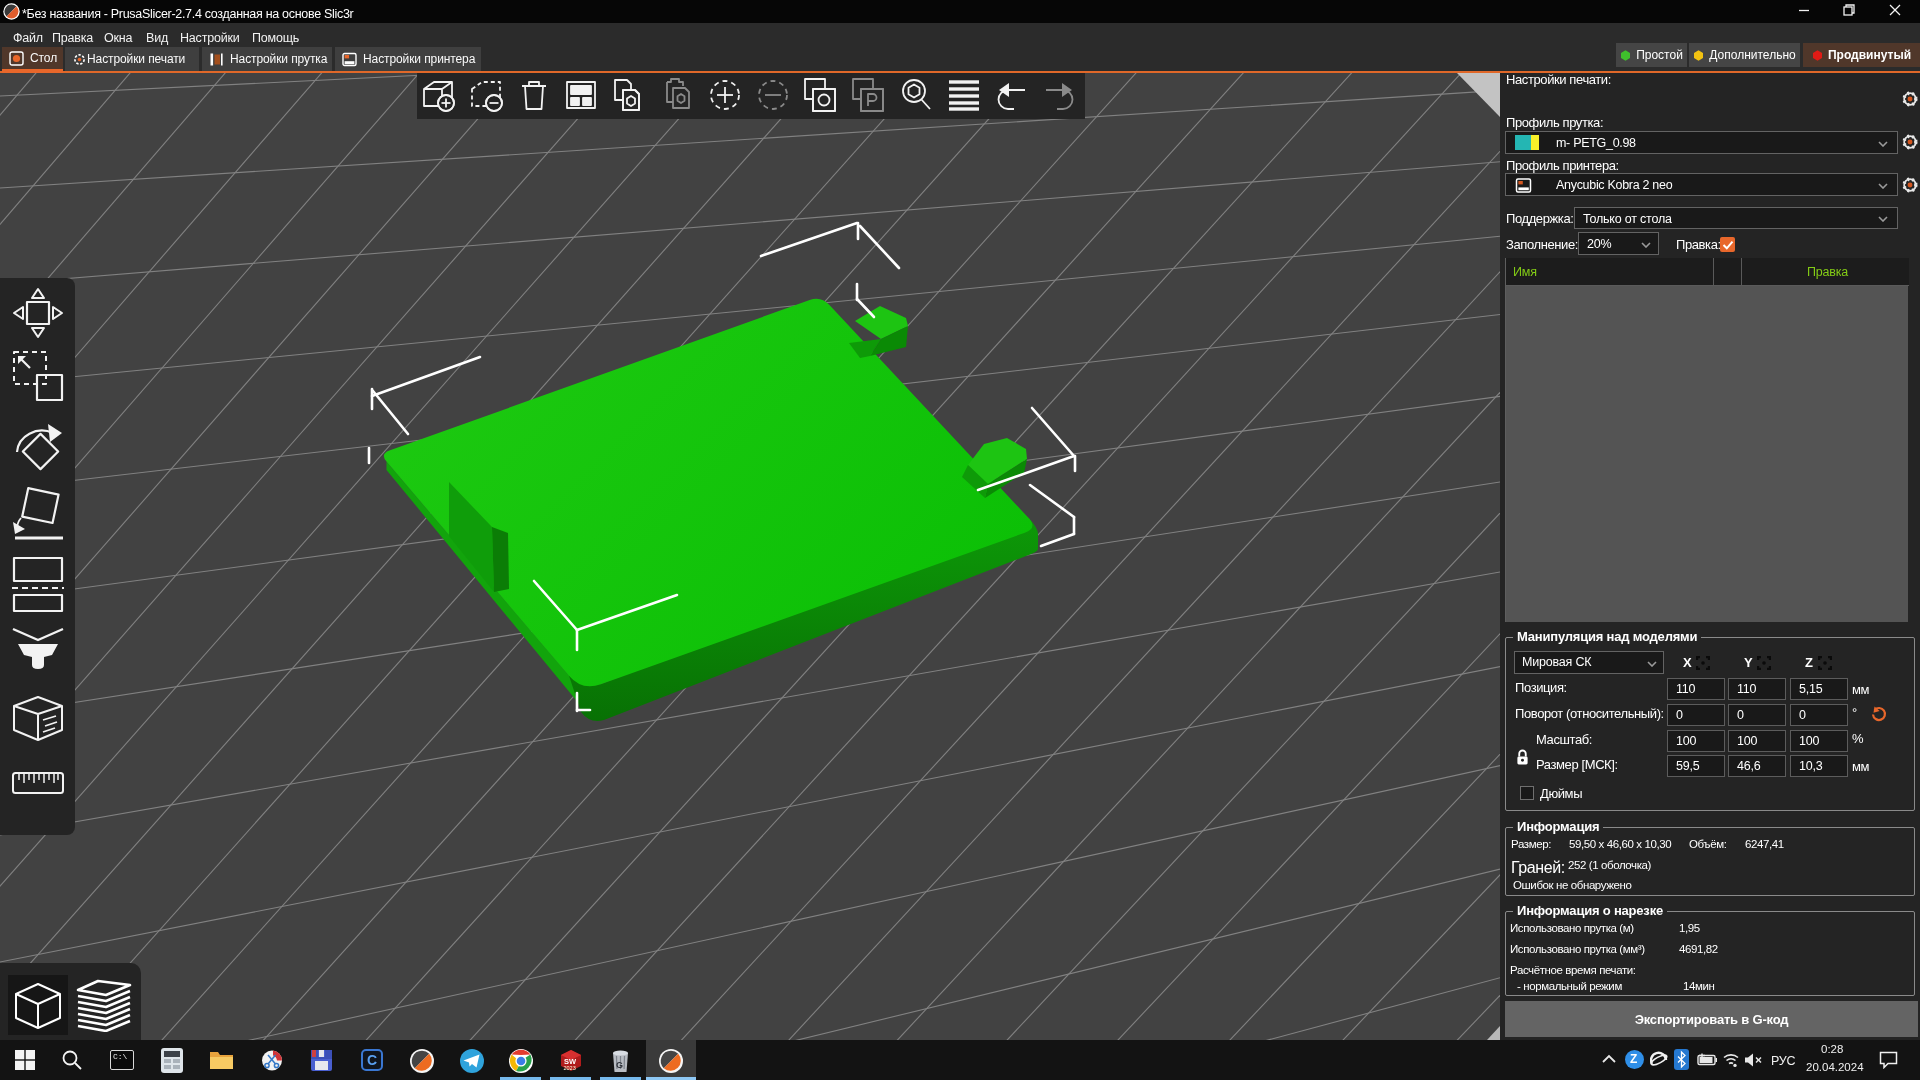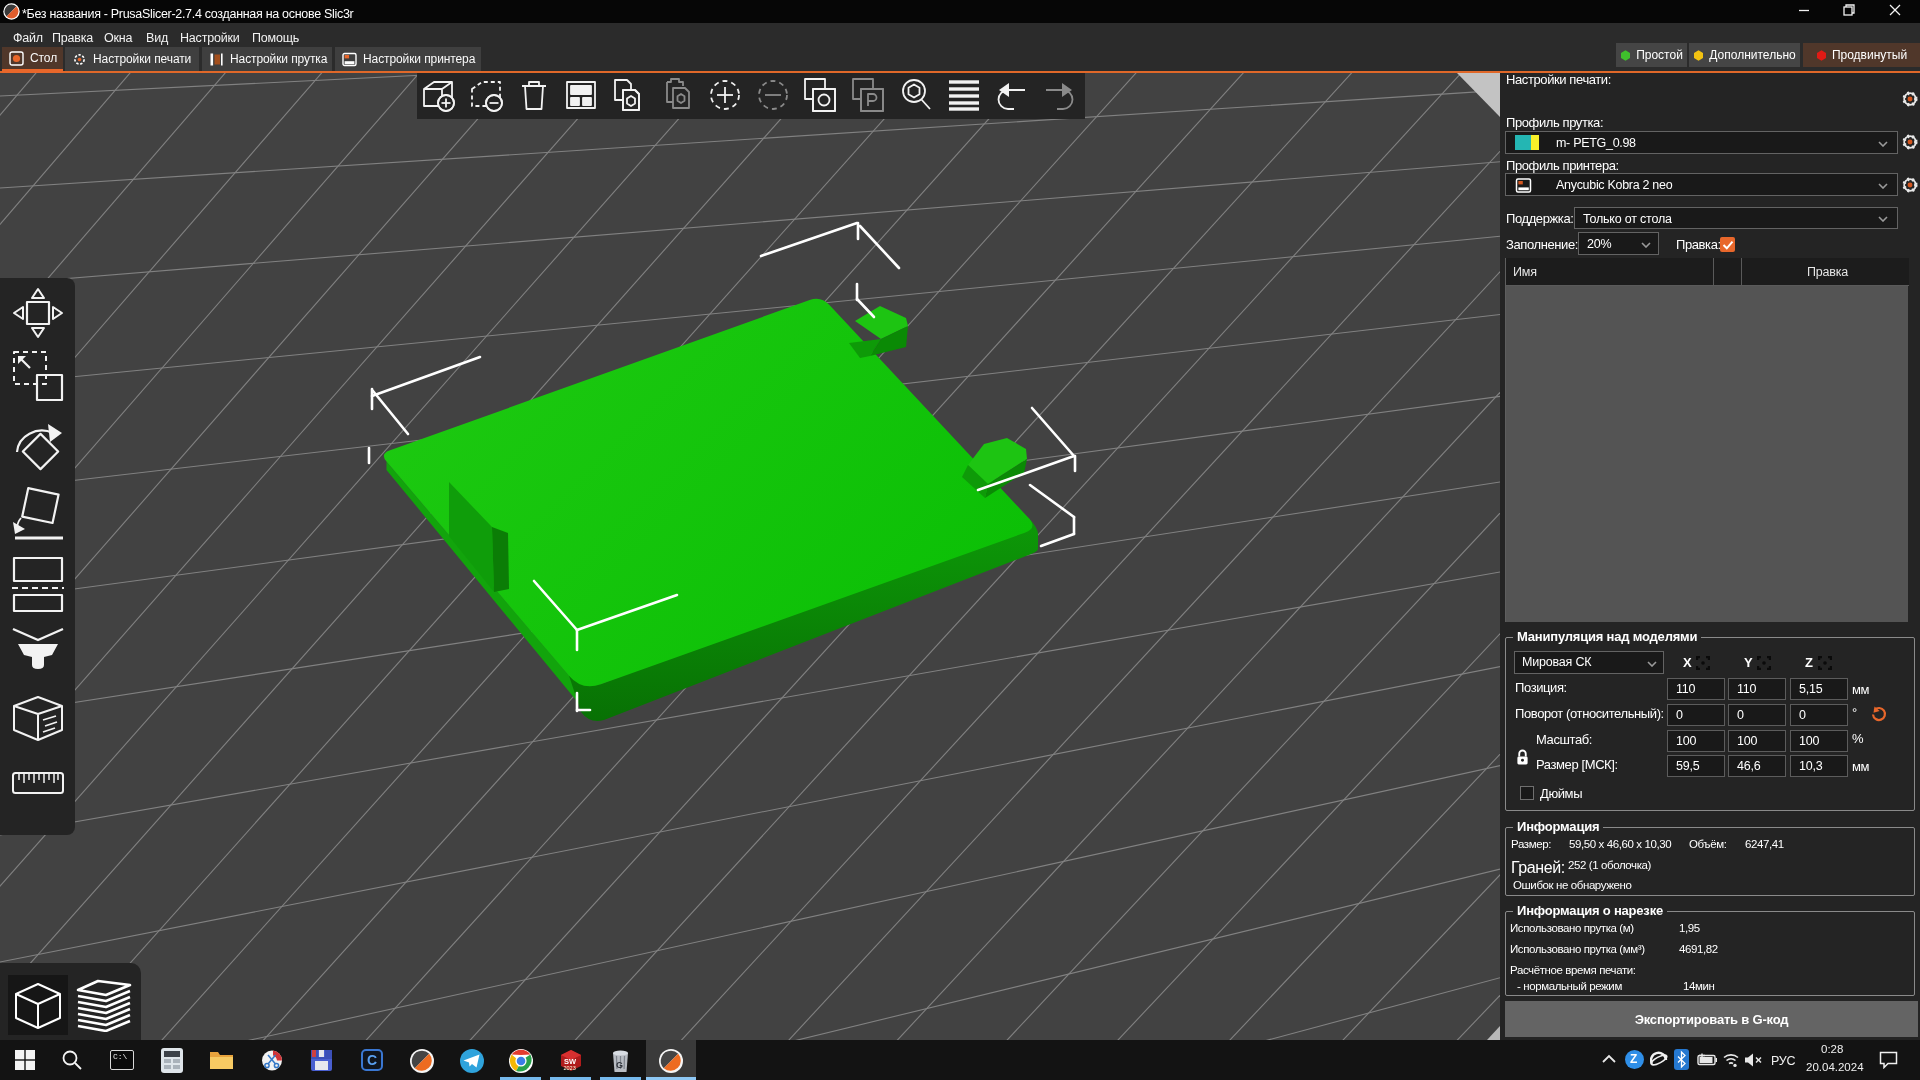--- a/index.html
+++ b/index.html
@@ -55,21 +55,21 @@
         <rect x="1" y="1" width="13" height="13" rx="2" fill="none" stroke="#fff" stroke-width="1.4"></rect>
         <circle cx="7.5" cy="7.5" r="3.6" fill="#e8672b"></circle>
       </svg>
     <span style="margin-left:6px">Стол</span>
   </div>
   <div class="tab" style="left:65px;width:134px">
     <svg style="margin-left:7px" width="15" height="15" viewBox="0 0 15 15">
         <circle cx="7.5" cy="7.5" r="4.6" fill="none" stroke="#fff" stroke-width="1.6" stroke-dasharray="2.4 1.6"></circle>
         <circle cx="7.5" cy="7.5" r="1.8" fill="#e8672b"></circle>
       </svg>
-    <span style="margin-left:6px">Настройки печати</span>
+    <span style="">Настройки печати</span>
   </div>
   <div class="tab" style="left:202px;width:130px">
     <svg style="margin-left:7px" width="15" height="15" viewBox="0 0 15 15">
         <rect x="1.5" y="1.5" width="2.6" height="12" fill="#fff"></rect>
         <rect x="5.5" y="2.5" width="5.5" height="10" fill="#a34f1d"></rect>
         <rect x="12" y="1.5" width="1.6" height="12" fill="#fff"></rect>
       </svg>
     <span style="margin-left:6px">Настройки прутка</span>
   </div>
   <div class="tab" style="left:335px;width:146px">
@@ -85,21 +85,21 @@
         <polygon points="5.5,0.3 10,3 10,8 5.5,10.7 1,8 1,3" fill="#3fbf2c"></polygon>
       </svg>
     <span style="margin-left:5px">Простой</span>
   </div>
   <div class="tbtn" style="left:1689px;top:-3px;width:111px;height:24px;background:#454545;color:#fff;font-size:12px">
     <svg width="11" height="11" viewBox="0 0 11 11">
         <polygon points="5.5,0.3 10,3 10,8 5.5,10.7 1,8 1,3" fill="#f2c211"></polygon>
       </svg>
     <span style="margin-left:5px">Дополнительно</span>
   </div>
-  <div class="tbtn" style="left:1803px;top:-3px;width:117px;height:24px;background:#50372a;color:#fff;font-size:12px;font-weight:normal">
+  <div class="tbtn" style="left:1803px;top:-3px;width:117px;height:24px;background:#50372a;color:#fff;font-size:12px;font-weight:bold">
     <svg width="11" height="11" viewBox="0 0 11 11">
         <polygon points="5.5,0.3 10,3 10,8 5.5,10.7 1,8 1,3" fill="#e01b15"></polygon>
       </svg>
     <span style="margin-left:5px">Продвинутый</span>
   </div>
 </div>
 
 <div id="viewport">
 <svg width="1500" height="967" viewBox="0 73 1500 967" style="position:absolute;left:0;top:0">
   <g stroke="#8f8f8f" stroke-width="1.1" opacity="0.82">
@@ -439,21 +439,21 @@
       </svg>
   </div>
   <span class="lbl" style="left:176px;top:164px">Правка:</span>
   <div class="abs" style="left:220px;top:164px;width:15px;height:15px;background:#e8672b;border-radius:2px">
     <svg width="16" height="16" viewBox="0 0 16 16">
         <path d="M3.5,8 L6.8,11.3 L12.5,4.6" stroke="#fff" stroke-width="2" fill="none"></path>
       </svg>
   </div>
 
   <div class="abs" style="left:5px;top:185px;width:403px;height:364px;background:#545454;border-left:1px solid #5e5e5e">
-    <div class="abs" style="left:0;top:0;width:403px;height:28px;background:#1c1c1c;color:#e5e5e5;border-bottom:1px solid #5a5a5a">
+    <div class="abs" style="left:0;top:0;width:403px;height:28px;background:#1c1c1c;color:#84cc16;border-bottom:1px solid #5a5a5a">
       <span class="abs" style="left:7px;top:7px">Имя</span>
       <span class="abs" style="left:301px;top:7px">Правка</span>
       <div class="abs" style="left:207px;top:0;width:1px;height:28px;background:#5a5a5a"></div>
       <div class="abs" style="left:235px;top:0;width:1px;height:28px;background:#5a5a5a"></div>
     </div>
   </div>
 
   <div class="gbox" style="left:5px;top:564px;width:410px;height:174px"></div>
   <span class="gleg" style="left:13px;top:556px">Манипуляция над моделями</span>
   <div class="combo" style="left:14px;top:578px;width:150px;height:23px">

